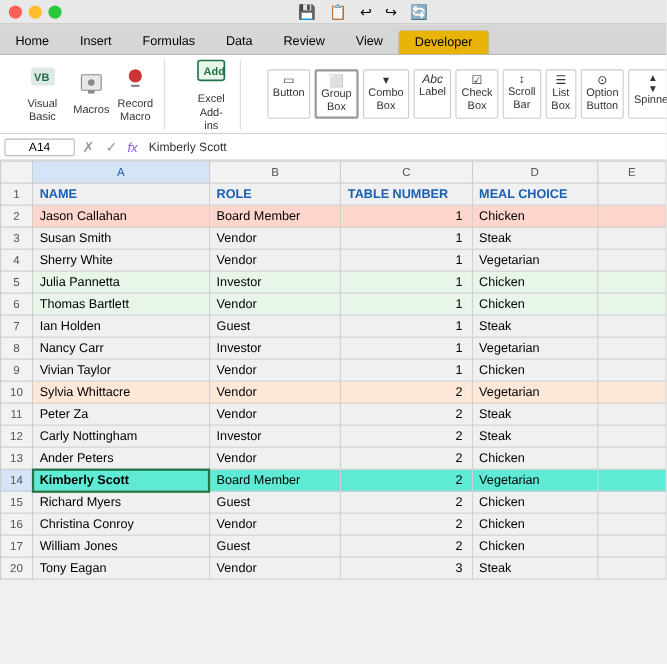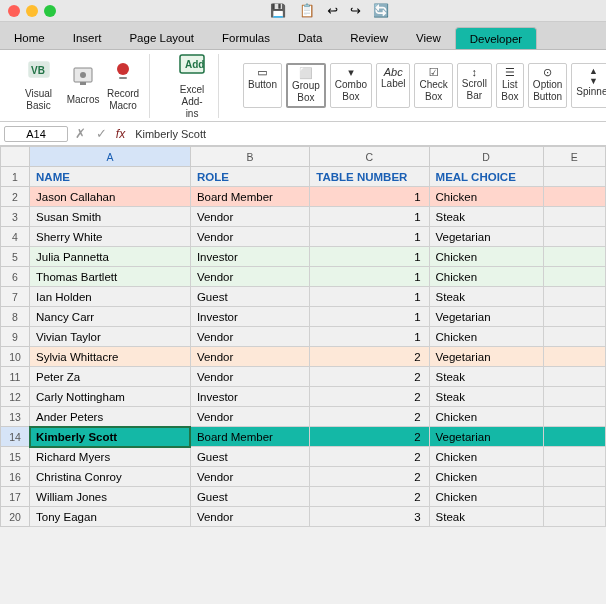--- a/index.html
+++ b/index.html
@@ -31,21 +31,21 @@
     .ribbon-tab {
       padding: 3px 14px;
       font-size: 11.5px;
       cursor: pointer;
       border-radius: 4px 4px 0 0;
       height: 22px;
       display: flex;
       align-items: center;
     }
     .ribbon-tab.active {
-      background: #14b8a6;
+      background: #eab308;
       border: 1px solid #bbb;
       border-bottom: none;
       font-weight: 500;
     }
 
     
     .ribbon-toolbar {
       background: #fff;
       border-bottom: 1px solid #ccc;
       display: flex;
@@ -187,21 +187,20 @@
     <span style="font-size:13px;">📋</span>
     <span style="font-size:13px;">↩</span>
     <span style="font-size:13px;">↪</span>
     <span style="font-size:13px;">🔄</span>
   </div>
 </div>
 
 <div class="ribbon-tabs">
   <div class="ribbon-tab">Home</div>
   <div class="ribbon-tab">Insert</div>
-  <div class="ribbon-tab">Page Layout</div>
   <div class="ribbon-tab">Formulas</div>
   <div class="ribbon-tab">Data</div>
   <div class="ribbon-tab">Review</div>
   <div class="ribbon-tab">View</div>
   <div class="ribbon-tab active">Developer</div>
 </div>
 
 <div class="ribbon-toolbar">
   <div class="ribbon-group">
     <div class="ribbon-group-items">
@@ -289,21 +288,21 @@
         <div class="ribbon-btn-label">Spinner</div>
       </div>
     </div>
   </div>
 </div>
 
 <div class="formula-bar">
   <input class="cell-ref" value="A14" readonly="" style="width: 64px; border: 1px solid rgb(187, 187, 187); font-size: 11px; padding: 1px 4px;">
   <span style="color:#999; font-size:13px; padding:0 3px;">✗</span>
   <span style="color:#999; font-size:13px; padding:0 3px;">✓</span>
-  <span class="fx-label" style="font-style:italic; color:#7f1d1d; margin-right:4px;">fx</span>
+  <span class="fx-label" style="font-style:italic; color:#8b5cf6; margin-right:4px;">fx</span>
   <span class="formula-content">Kimberly Scott</span>
 </div>
 
 <div class="spreadsheet-container">
   <table>
     <thead>
       <tr>
         <th class="col-header" style="width:28px;"></th>
         <th class="col-header active-col" style="width:155px;">A</th>
         <th class="col-header" style="width:115px;">B</th>
@@ -410,21 +409,21 @@
           <td class="data-cell col-e"></td>
         </tr>
         <tr>
           <td class="row-header">13</td>
           <td class="data-cell col-a">Ander Peters</td>
           <td class="data-cell col-b">Vendor</td>
           <td class="data-cell col-c">2</td>
           <td class="data-cell col-d">Chicken</td>
           <td class="data-cell col-e"></td>
         </tr>
-        <tr style="background: #14b8a6;">
+        <tr style="background: #5eead4;">
           <td class="row-header" style="background: rgb(214, 228, 247);">14</td>
           <td class="data-cell col-a" style="font-weight: bold; outline: rgb(33, 115, 70) solid 2px; outline-offset: -1px;">Kimberly Scott</td>
           <td class="data-cell col-b">Board Member</td>
           <td class="data-cell col-c">2</td>
           <td class="data-cell col-d">Vegetarian</td>
           <td class="data-cell col-e"></td>
         </tr>
         <tr>
           <td class="row-header">15</td>
           <td class="data-cell col-a">Richard Myers</td>

